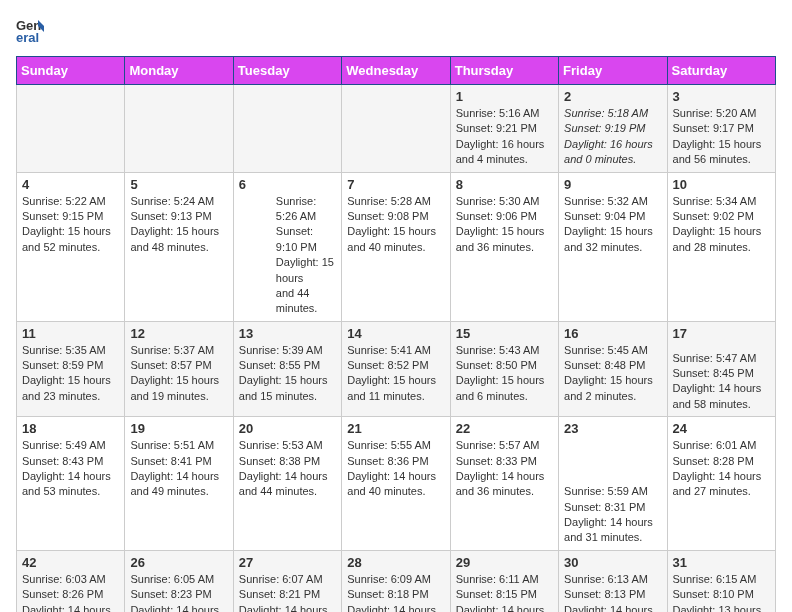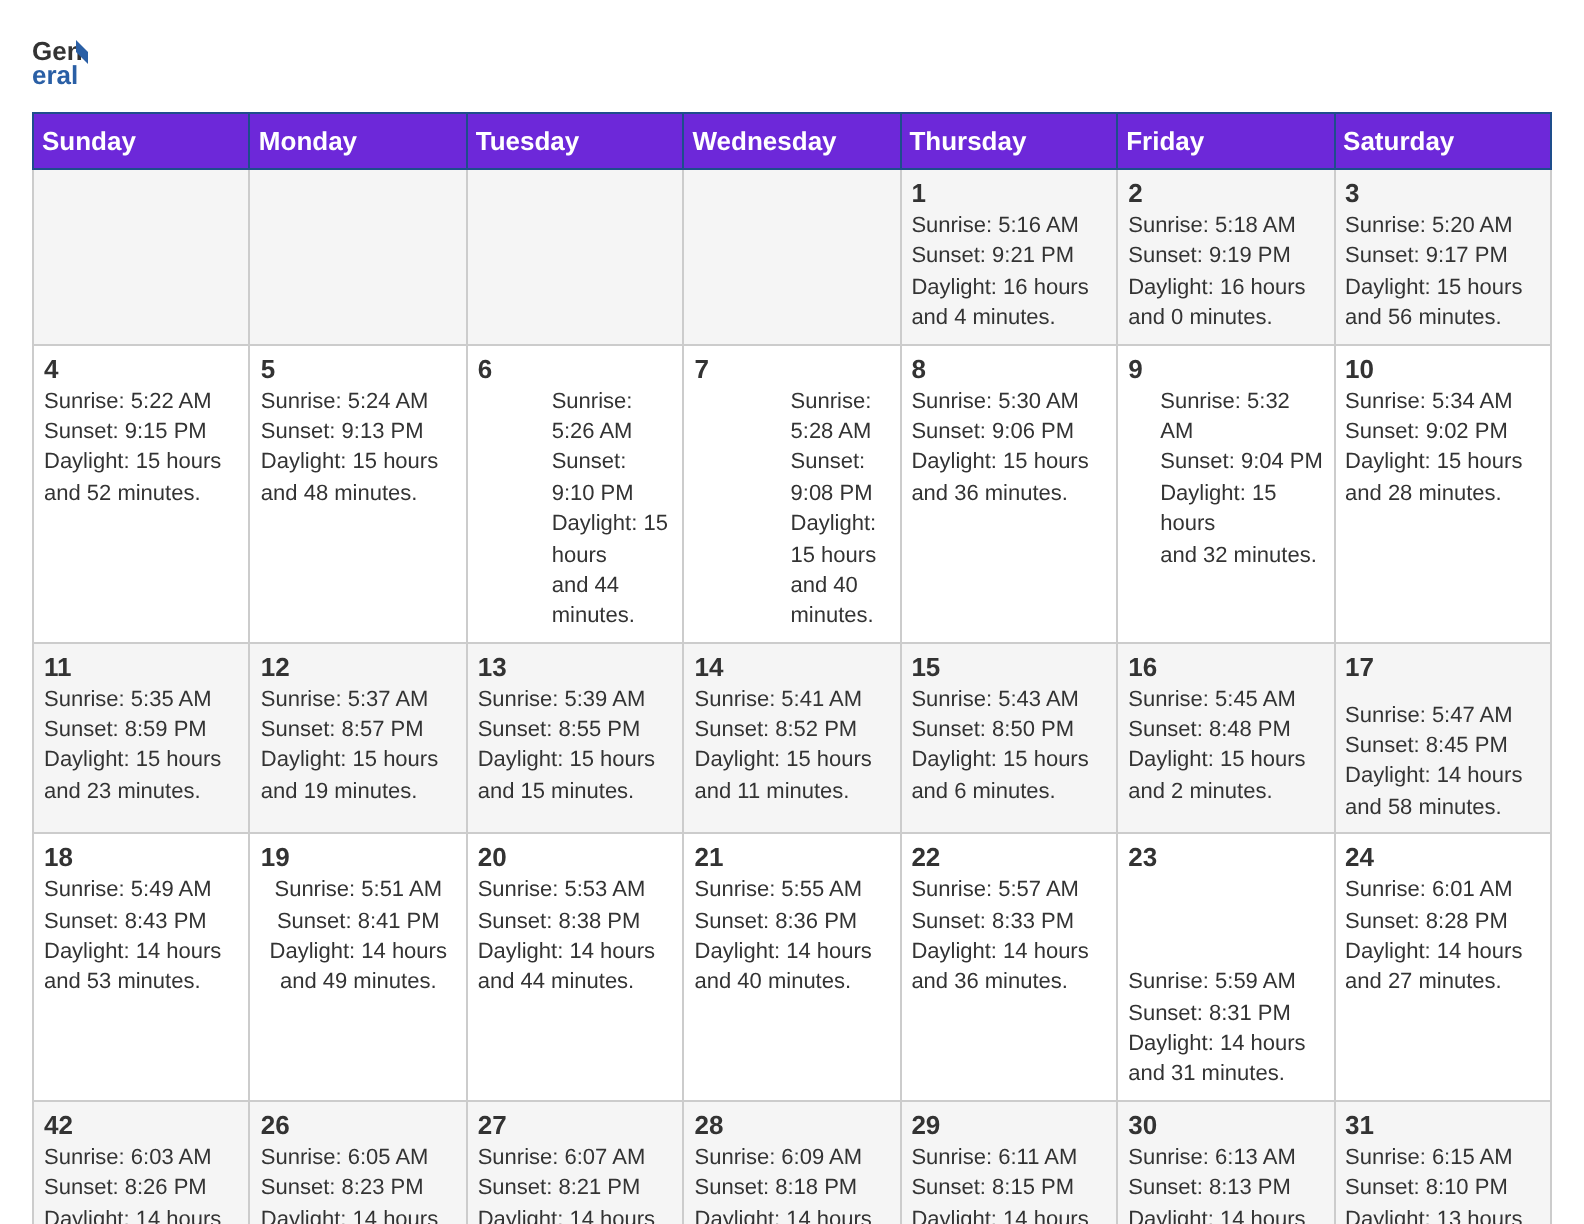--- a/index.html
+++ b/index.html
@@ -37,21 +37,21 @@
     .location {
       font-size: 15px;
       color: #444;
     }
     table {
       width: 100%;
       border-collapse: collapse;
       table-layout: fixed;
     }
     thead tr th {
-      background-color: #6d28d9;
+      background-color: #d946ef;
       color: #fff;
       font-size: 13px;
       font-weight: bold;
       padding: 6px 4px;
       text-align: left;
       border: 1px solid #1e4d8c;
     }
     tbody tr td {
       border: 1px solid #ccc;
       vertical-align: top;
@@ -125,21 +125,21 @@
         <td class="empty-cell"></td>
         <td>
           <span class="day-number">1</span>
           <div class="day-info" style="white-space: pre-line;">Sunrise: 5:16 AM
 Sunset: 9:21 PM
 Daylight: 16 hours
 and 4 minutes.</div>
         </td>
         <td>
           <span class="day-number">2</span>
-          <div class="day-info" style="white-space: pre-line;">Sunrise: 5:18 AM
+          <div class="day-info" style="white-space: pre-line; font-style: italic;">Sunrise: 5:18 AM
 Sunset: 9:19 PM
 Daylight: 16 hours
 and 0 minutes.</div>
         </td>
         <td>
           <span class="day-number">3</span>
           <div class="day-info" style="white-space: pre-line;">Sunrise: 5:20 AM
 Sunset: 9:17 PM
 Daylight: 15 hours
 and 56 minutes.</div>
@@ -162,35 +162,35 @@
         </td>
         <td>
           <span class="day-number">6</span>
           <div class="day-info" style="white-space: pre-line; margin-left: 37px;">Sunrise: 5:26 AM
 Sunset: 9:10 PM
 Daylight: 15 hours
 and 44 minutes.</div>
         </td>
         <td>
           <span class="day-number">7</span>
-          <div class="day-info" style="white-space: pre-line; margin-left: 48px;">Sunrise: 5:28 AM
+          <div class="day-info" style="white-space: pre-line;">Sunrise: 5:28 AM
 Sunset: 9:08 PM
 Daylight: 15 hours
 and 40 minutes.</div>
         </td>
         <td>
           <span class="day-number">8</span>
           <div class="day-info" style="white-space: pre-line;">Sunrise: 5:30 AM
 Sunset: 9:06 PM
 Daylight: 15 hours
 and 36 minutes.</div>
         </td>
         <td>
           <span class="day-number">9</span>
-          <div class="day-info" style="white-space: pre-line; margin-left: 16px;">Sunrise: 5:32 AM
+          <div class="day-info" style="white-space: pre-line;">Sunrise: 5:32 AM
 Sunset: 9:04 PM
 Daylight: 15 hours
 and 32 minutes.</div>
         </td>
         <td>
           <span class="day-number">10</span>
           <div class="day-info" style="white-space: pre-line;">Sunrise: 5:34 AM
 Sunset: 9:02 PM
 Daylight: 15 hours
 and 28 minutes.</div>
@@ -250,21 +250,21 @@
       <tr>
         <td>
           <span class="day-number">18</span>
           <div class="day-info" style="white-space: pre-line;">Sunrise: 5:49 AM
 Sunset: 8:43 PM
 Daylight: 14 hours
 and 53 minutes.</div>
         </td>
         <td>
           <span class="day-number">19</span>
-          <div class="day-info" style="white-space: pre-line; text-align: center;">Sunrise: 5:51 AM
+          <div class="day-info" style="white-space: pre-line;">Sunrise: 5:51 AM
 Sunset: 8:41 PM
 Daylight: 14 hours
 and 49 minutes.</div>
         </td>
         <td>
           <span class="day-number">20</span>
           <div class="day-info" style="white-space: pre-line;">Sunrise: 5:53 AM
 Sunset: 8:38 PM
 Daylight: 14 hours
 and 44 minutes.</div>

